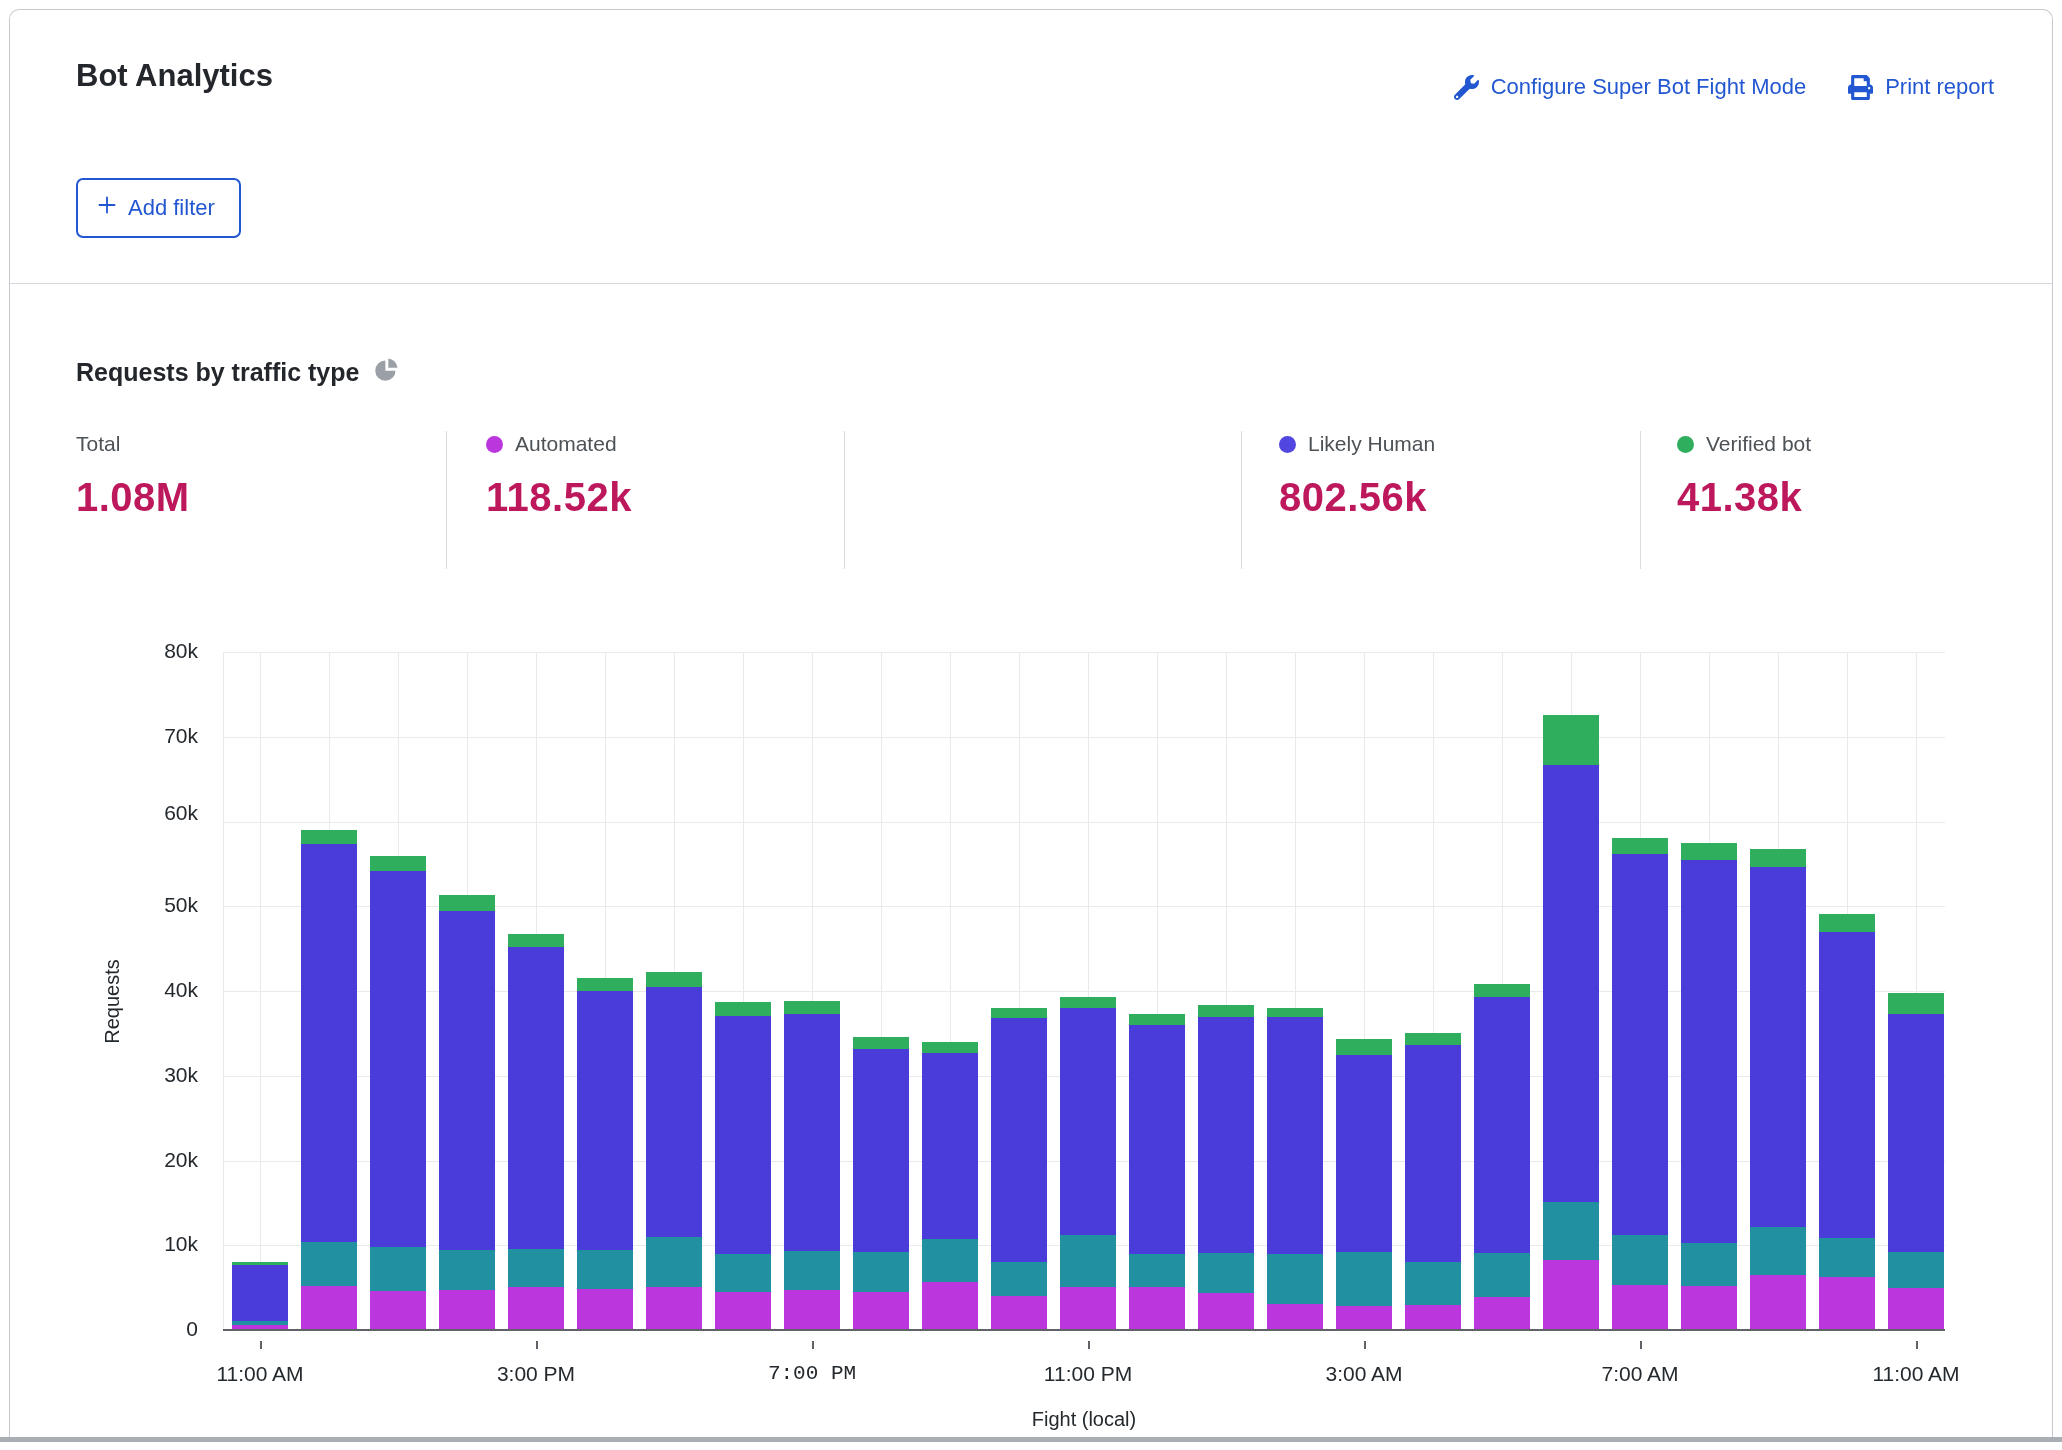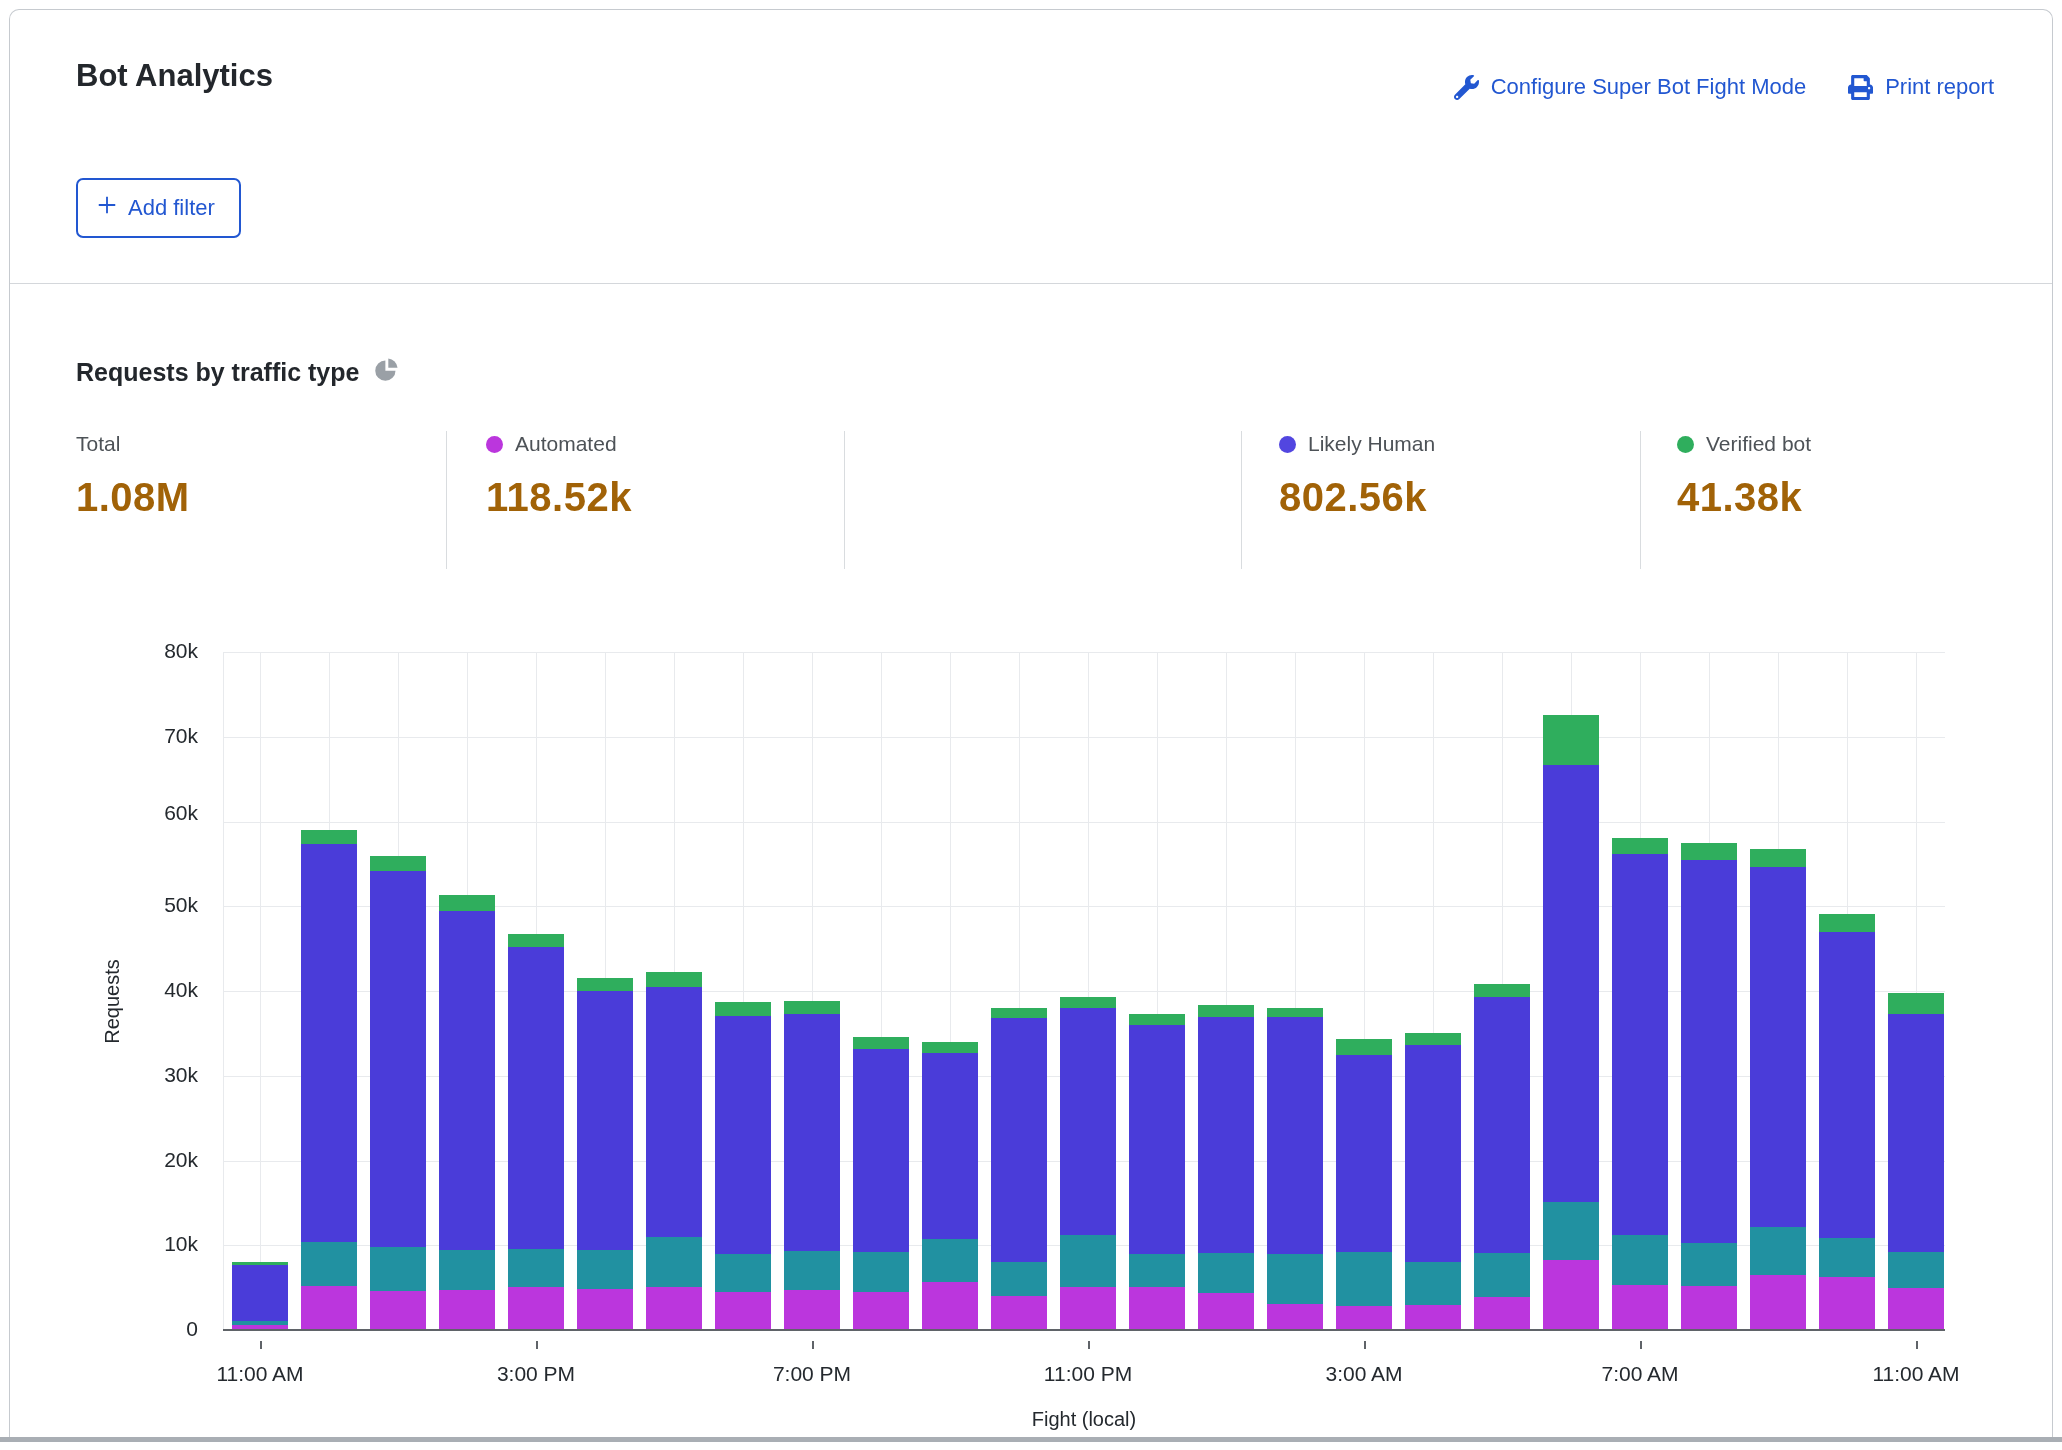--- a/index.html
+++ b/index.html
@@ -26,21 +26,21 @@
   .header-divider{position:absolute;left:0;top:273px;width:100%;height:1px;background:#d4d7db;}
 
   
   .section-heading{position:absolute;left:66px;top:346px;font-size:25px;font-weight:700;color:#23272c;
                    display:flex;align-items:center;gap:14px;}
 
   
   .stat-col{position:absolute;top:421px;height:138px;cursor:pointer;}
   .stat-head{display:flex;align-items:center;gap:12px;font-size:21px;color:#4d5257;height:26px;}
   .dot{width:17px;height:17px;border-radius:50%;flex:0 0 17px;}
-  .stat-value{font-size:40px;font-weight:700;color:#a16207;margin-top:18px;letter-spacing:.5px;}
+  .stat-value{font-size:40px;font-weight:700;color:#be185d;margin-top:18px;letter-spacing:.5px;}
   .stat-divider{position:absolute;top:421px;height:138px;width:1px;background:#d9dcdf;}
 
   
   #plot{position:absolute;left:213px;top:642px;width:1722px;height:678px;}
   .hgrid{position:absolute;left:0;width:100%;height:1px;background:#e8eaed;}
   .vgrid{position:absolute;top:0;width:1px;height:100%;background:#e8eaed;}
   .axis-x{position:absolute;left:0;bottom:-1px;width:100%;height:2px;background:#5f6368;}
   .bar{position:absolute;bottom:1px;display:flex;flex-direction:column-reverse;width:56px;}
   .bar div{width:100%;}
   .ylab{position:absolute;width:80px;text-align:right;font-size:21px;color:#24292e;}
@@ -329,21 +329,21 @@
           <div style="height: 238.148px; background: rgb(74, 60, 217);"></div>
           <div style="height: 20.34px; background: rgb(47, 174, 93);"></div>
         </div>
         <div class="axis-x"></div>
       </div>
     <div id="xlabels">
         <div class="xlab" style="left: 170px;">11:00 AM</div>
         <div class="xtick" style="left: 250px;"></div>
         <div class="xlab" style="left: 446px;">3:00 PM</div>
         <div class="xtick" style="left: 526px;"></div>
-        <div class="xlab" style="left: 722px;">7:00 PM</div>
+        <div class="xlab" style="left: 722px; font-family: Liberation Mono, monospace;">7:00 PM</div>
         <div class="xtick" style="left: 802px;"></div>
         <div class="xlab" style="left: 998px;">11:00 PM</div>
         <div class="xtick" style="left: 1078px;"></div>
         <div class="xlab" style="left: 1274px;">3:00 AM</div>
         <div class="xtick" style="left: 1354px;"></div>
         <div class="xlab" style="left: 1550px; text-align: center;">7:00 AM</div>
         <div class="xtick" style="left: 1630px;"></div>
         <div class="xlab" style="left: 1826px;">11:00 AM</div>
         <div class="xtick" style="left: 1906px;"></div>
       </div>

